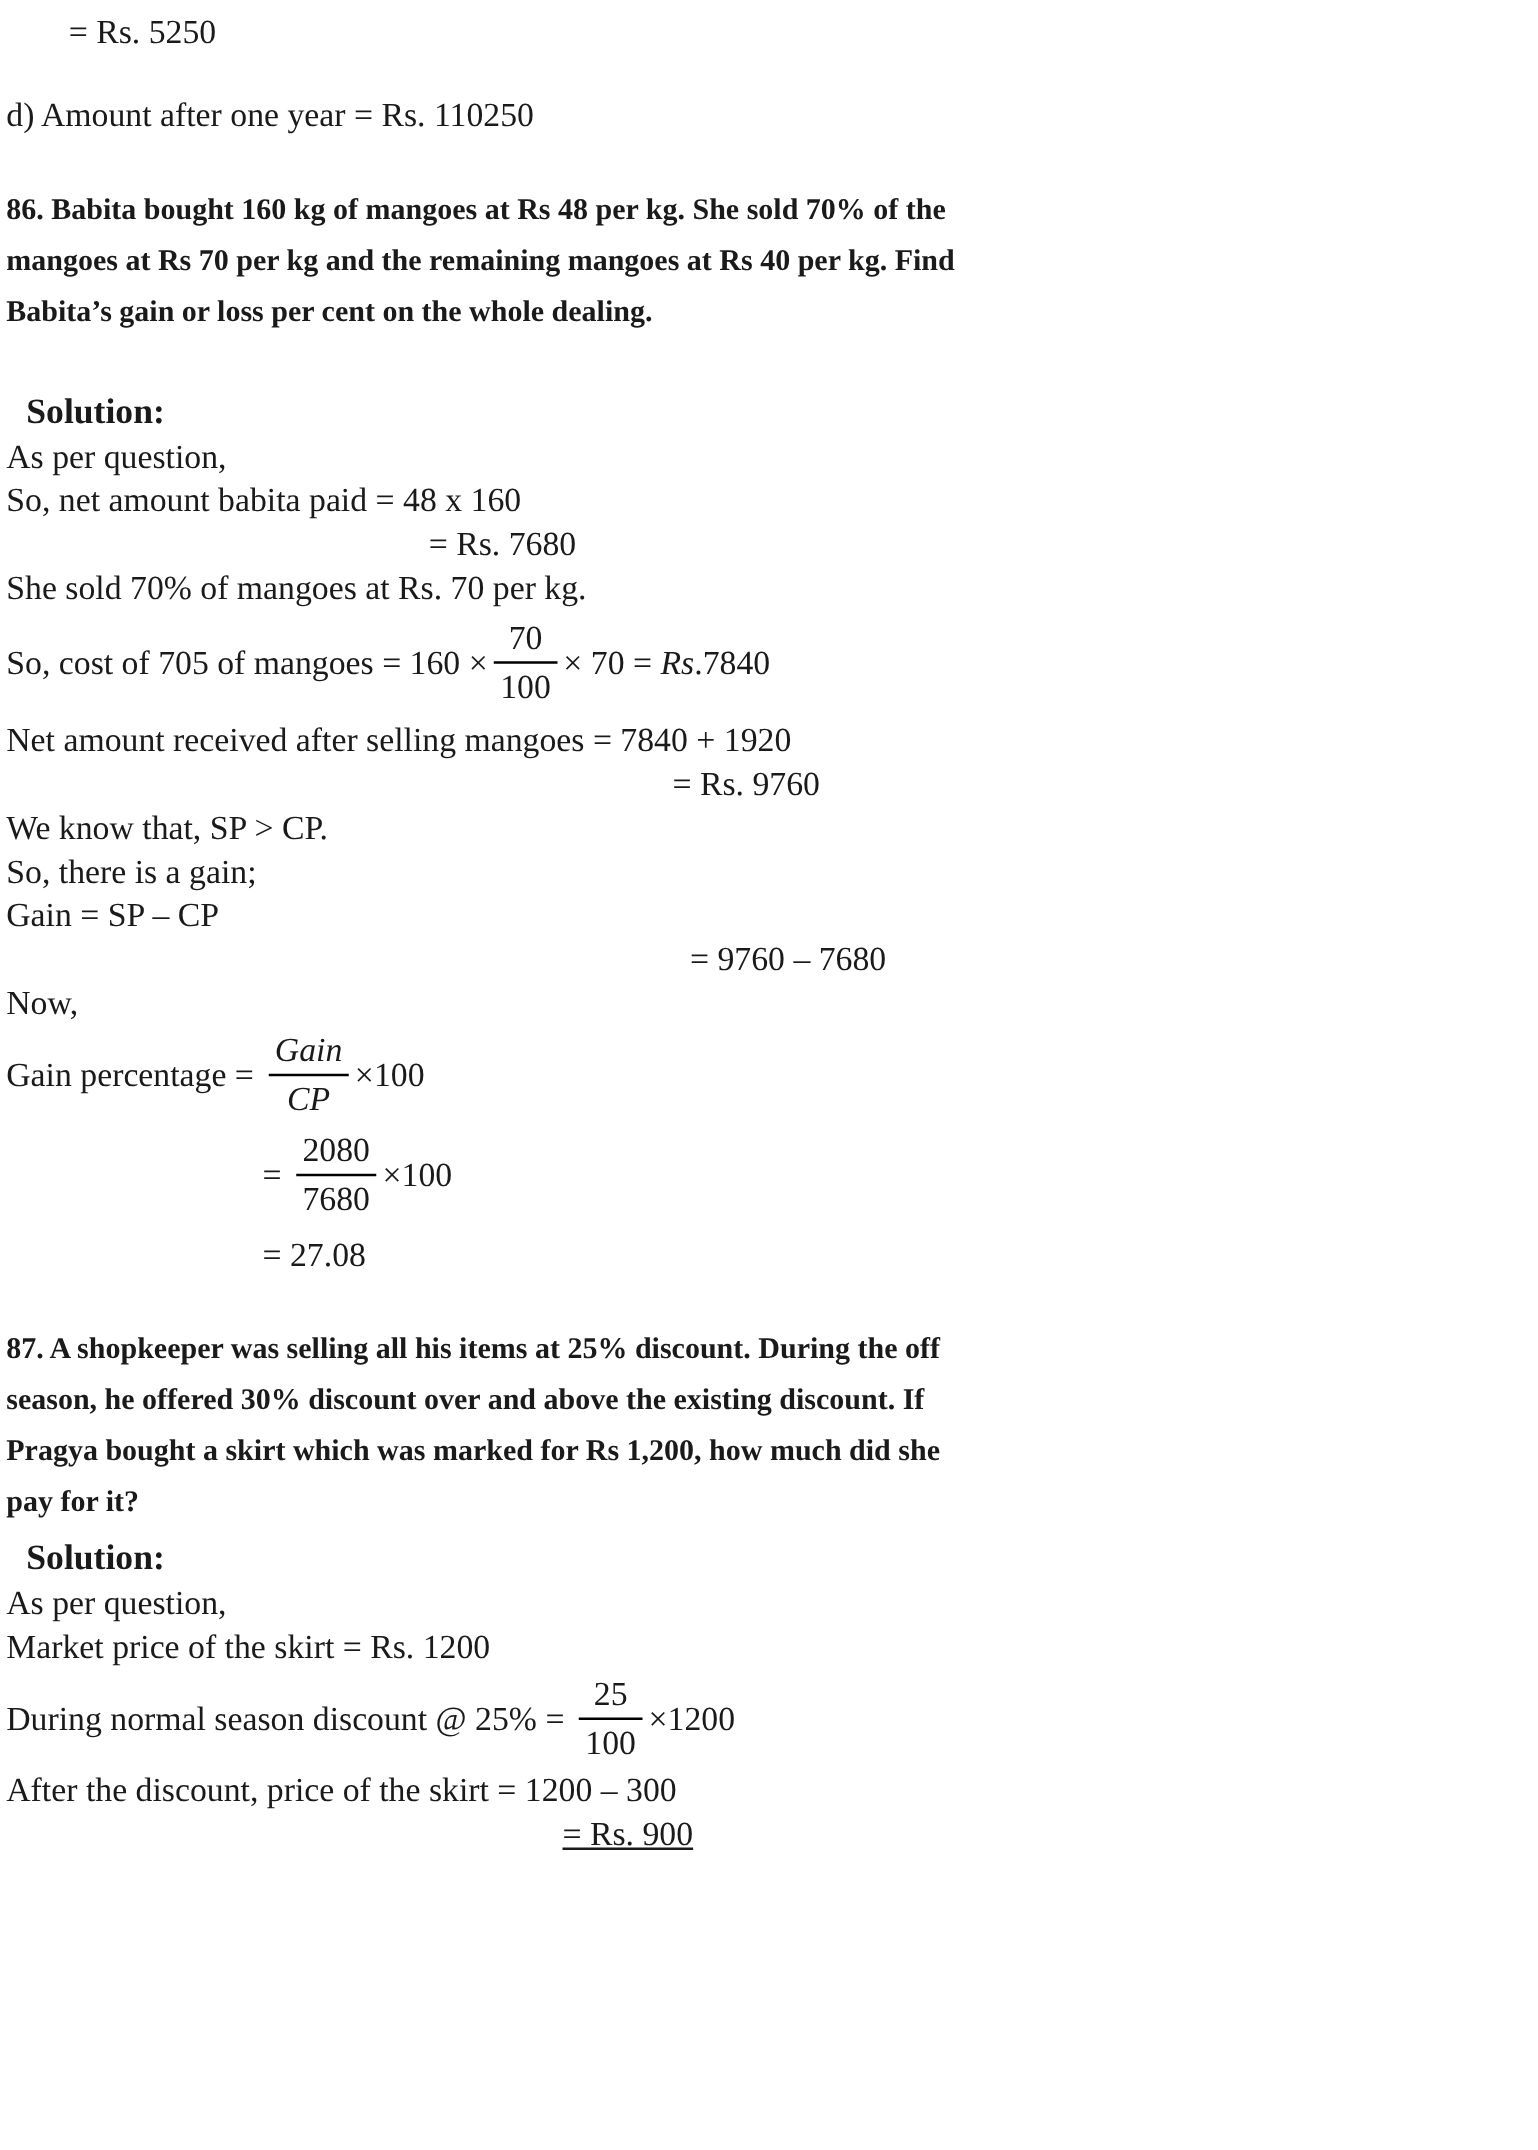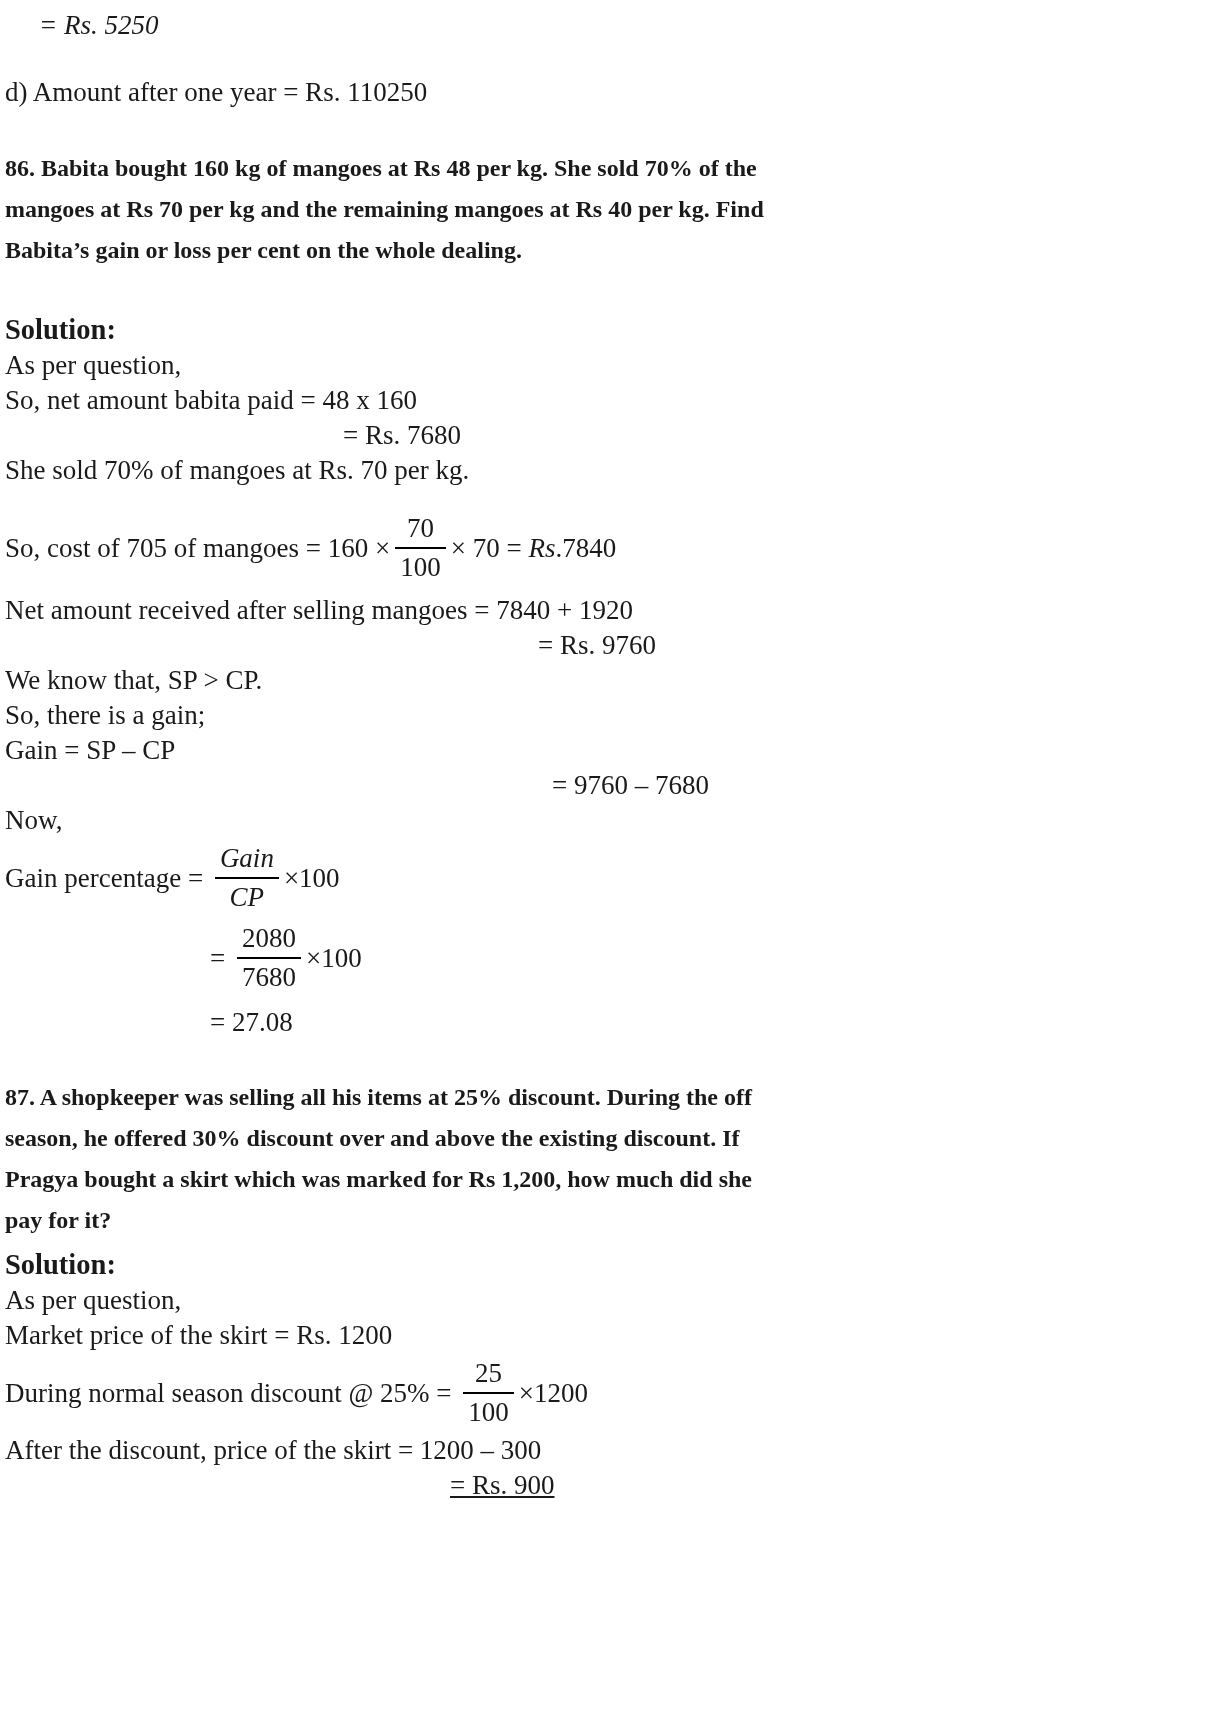--- a/index.html
+++ b/index.html
@@ -28,20 +28,21 @@
   }
   .line.heading {
     font-weight: bold;
     font-size: 24px;
     line-height: 41px;
   }
   .line.boldline {
     font-weight: bold;
     font-size: 28.5px;
     line-height: 36px;
+    margin-left: 16px;
   }
   .line.math {
     display: flex;
     align-items: center;
     line-height: 33px;
     padding: 4px 0;
   }
   .line.math span { white-space: pre; }
   .frac {
     display: inline-block;
@@ -57,29 +58,29 @@
   .frac .den {
     display: block;
     padding: 2px 5px 0 5px;
   }
   .it { font-style: italic; }
 </style>
 </head>
 <body>
 
 <div class="page">
-    <div class="line plain" style="margin-left: 34px; font-style: italic;">= Rs. 5250</div>
+    <div class="line plain" style="margin-left: 50px;">= Rs. 5250</div>
     <div class="line plain" style="margin-top: 32px;">d) Amount after one year = Rs. 110250</div>
     <div class="line heading" style="margin-top: 38px;"><div>86. Babita bought 160 kg of mangoes at Rs 48 per kg. She sold 70% of the</div><div>mangoes at Rs 70 per kg and the remaining mangoes at Rs 40 per kg. Find</div><div>Babita’s gain or loss per cent on the whole dealing.</div></div>
     <div class="line boldline" style="margin-top: 41px;">Solution:</div>
     <div class="line plain">As per question,</div>
     <div class="line plain">So, net amount babita paid = 48 x 160</div>
     <div class="line plain" style="margin-left: 338px;">= Rs. 7680</div>
     <div class="line plain">She sold 70% of mangoes at Rs. 70 per kg.</div>
-    <div class="line math" style="margin-top: 20px;"><span>So, cost of 705 of mangoes = 160 ×</span><span class="frac"><span class="num">70</span><span class="den">100</span></span><span>× 70 = </span><span class="it">Rs</span><span>.7840</span></div>
+    <div class="line math" style="margin-top: 2px;"><span>So, cost of 705 of mangoes = 160 ×</span><span class="frac"><span class="num">70</span><span class="den">100</span></span><span>× 70 = </span><span class="it">Rs</span><span>.7840</span></div>
     <div class="line plain" style="margin-top: 5px;">Net amount received after selling mangoes = 7840 + 1920</div>
     <div class="line plain" style="margin-left: 533px;">= Rs. 9760</div>
     <div class="line plain">We know that, SP &gt; CP.</div>
     <div class="line plain">So, there is a gain;</div>
     <div class="line plain">Gain = SP – CP</div>
     <div class="line plain" style="margin-left: 66px; text-align: center;">= 9760 – 7680</div>
     <div class="line plain">Now,</div>
     <div class="line math"><span>Gain percentage = </span><span class="frac it"><span class="num">Gain</span><span class="den">CP</span></span><span>×100</span></div>
     <div class="line math" style="margin-left: 205px;"><span>= </span><span class="frac"><span class="num">2080</span><span class="den">7680</span></span><span>×100</span></div>
     <div class="line plain" style="margin-top: 7px; margin-left: 205px;">= 27.08</div>

